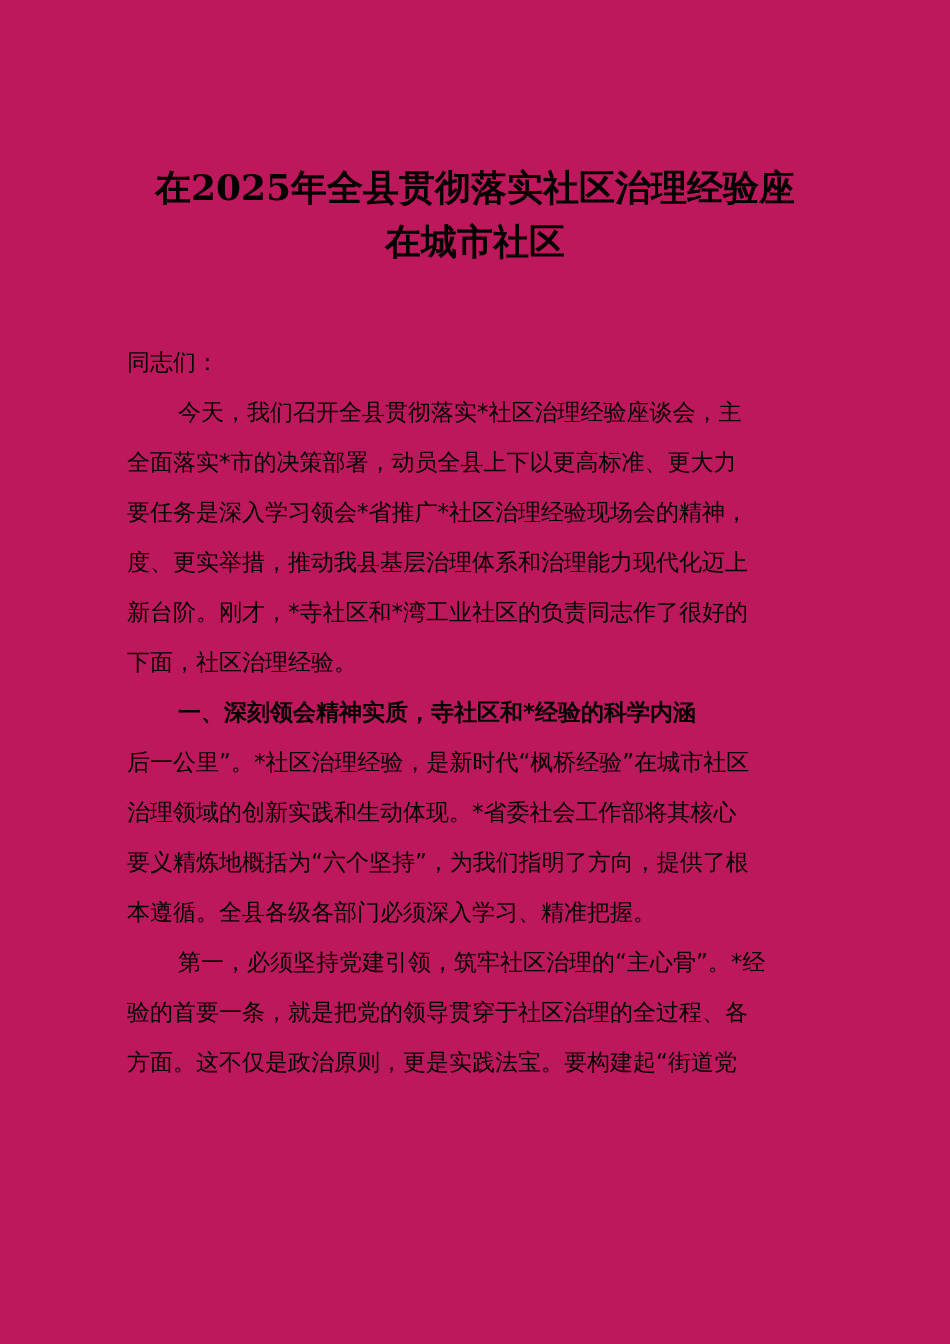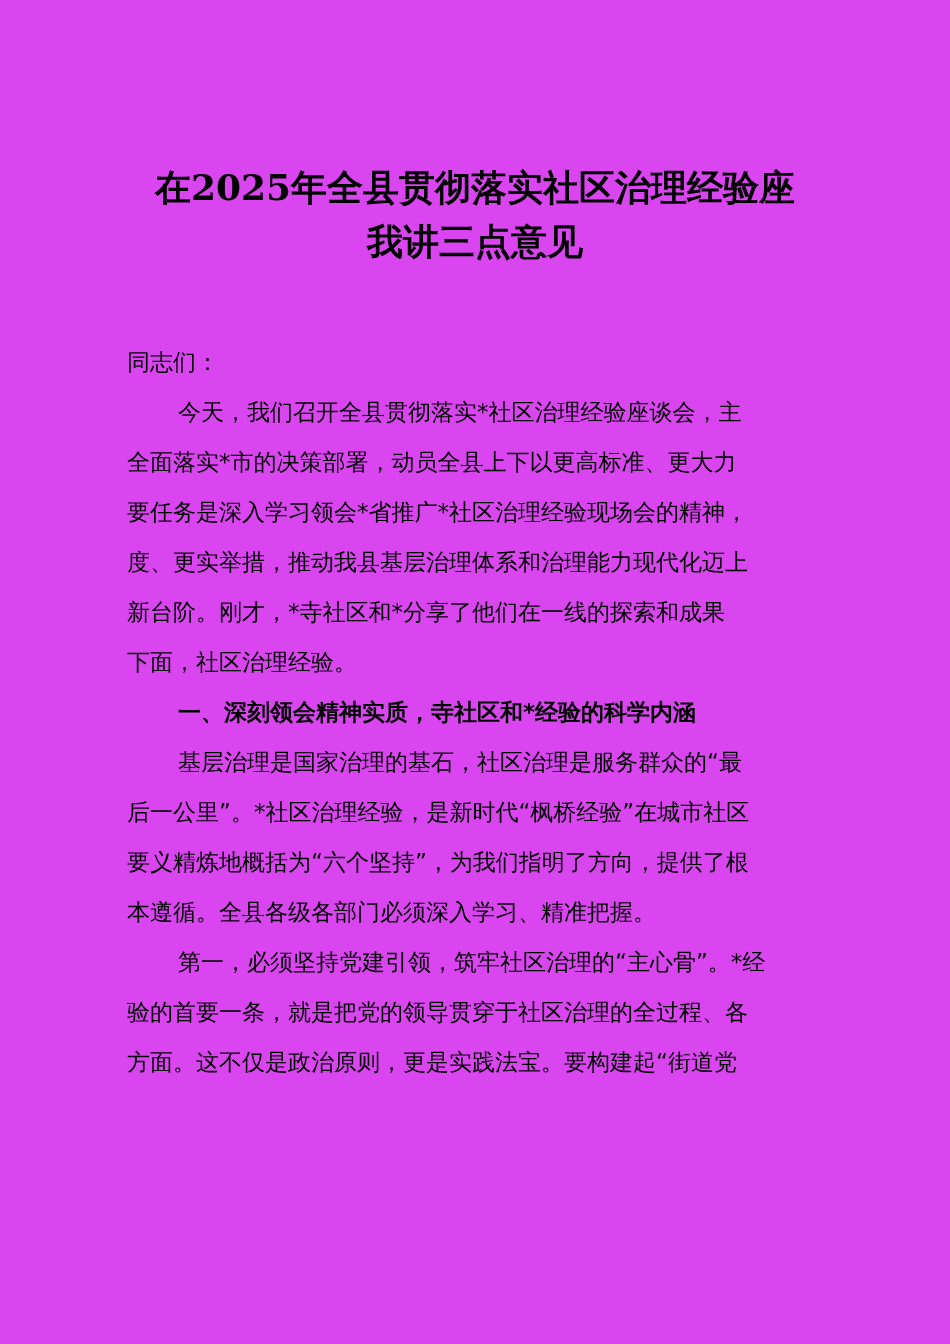--- a/index.html
+++ b/index.html
@@ -1,49 +1,49 @@
 <!DOCTYPE html>
 <html><head>
 <meta charset="utf-8">
 <style>
   html, body { margin: 0; padding: 0; background: #ffffff; }
   body { width: 950px; height: 1344px; position: relative; overflow: hidden;
          font-family: "DejaVu Sans", "Liberation Sans", sans-serif; color: #000; }
-  .page { position: absolute; left: 0; top: 0; width: 950px; height: 1344px; background: #d946ef; }
+  .page { position: absolute; left: 0; top: 0; width: 950px; height: 1344px; background: #be185d; }
   .title { position: absolute; left: 100px; width: 750px; top: 160px; text-align: center;
            font-family: "DejaVu Serif", "Liberation Serif", serif; font-weight: bold;
            font-size: 36px; line-height: 54px; letter-spacing: 0px; }
   .title span { display: block; }
   .body { position: absolute; left: 127px; top: 337px; width: 697px;
           font-size: 23px; line-height: 50px; text-align: justify; }
   .line { display: block; height: 50px; white-space: nowrap; overflow: hidden; }
   .indent { padding-left: 51px; }
   .heading { font-weight: bold; }
 </style>
 </head>
 <body>
 
 <div class="page">
   <div class="title">
     <span>在2025年全县贯彻落实社区治理经验座</span>
-    <span>我讲三点意见</span>
+    <span>在城市社区</span>
   </div>
 
   <div class="body">
     <span class="line">同志们：</span>
     <div id="body-lines">
         <span class="line indent">今天，我们召开全县贯彻落实*社区治理经验座谈会，主</span>
         <span class="line">全面落实*市的决策部署，动员全县上下以更高标准、更大力</span>
         <span class="line">要任务是深入学习领会*省推广*社区治理经验现场会的精神，</span>
         <span class="line">度、更实举措，推动我县基层治理体系和治理能力现代化迈上</span>
-        <span class="line">新台阶。刚才，*寺社区和*分享了他们在一线的探索和成果</span>
+        <span class="line">新台阶。刚才，*寺社区和*湾工业社区的负责同志作了很好的</span>
         <span class="line">下面，社区治理经验。</span>
         <span class="line indent heading">一、深刻领会精神实质，寺社区和*经验的科学内涵</span>
-        <span class="line indent">基层治理是国家治理的基石，社区治理是服务群众的“最</span>
         <span class="line">后一公里”。*社区治理经验，是新时代“枫桥经验”在城市社区</span>
+        <span class="line">治理领域的创新实践和生动体现。*省委社会工作部将其核心</span>
         <span class="line">要义精炼地概括为“六个坚持”，为我们指明了方向，提供了根</span>
         <span class="line">本遵循。全县各级各部门必须深入学习、精准把握。</span>
         <span class="line indent">第一，必须坚持党建引领，筑牢社区治理的“主心骨”。*经</span>
         <span class="line">验的首要一条，就是把党的领导贯穿于社区治理的全过程、各</span>
         <span class="line">方面。这不仅是政治原则，更是实践法宝。要构建起“街道党</span>
       </div>
   </div>
 </div>
 
 </body></html>

